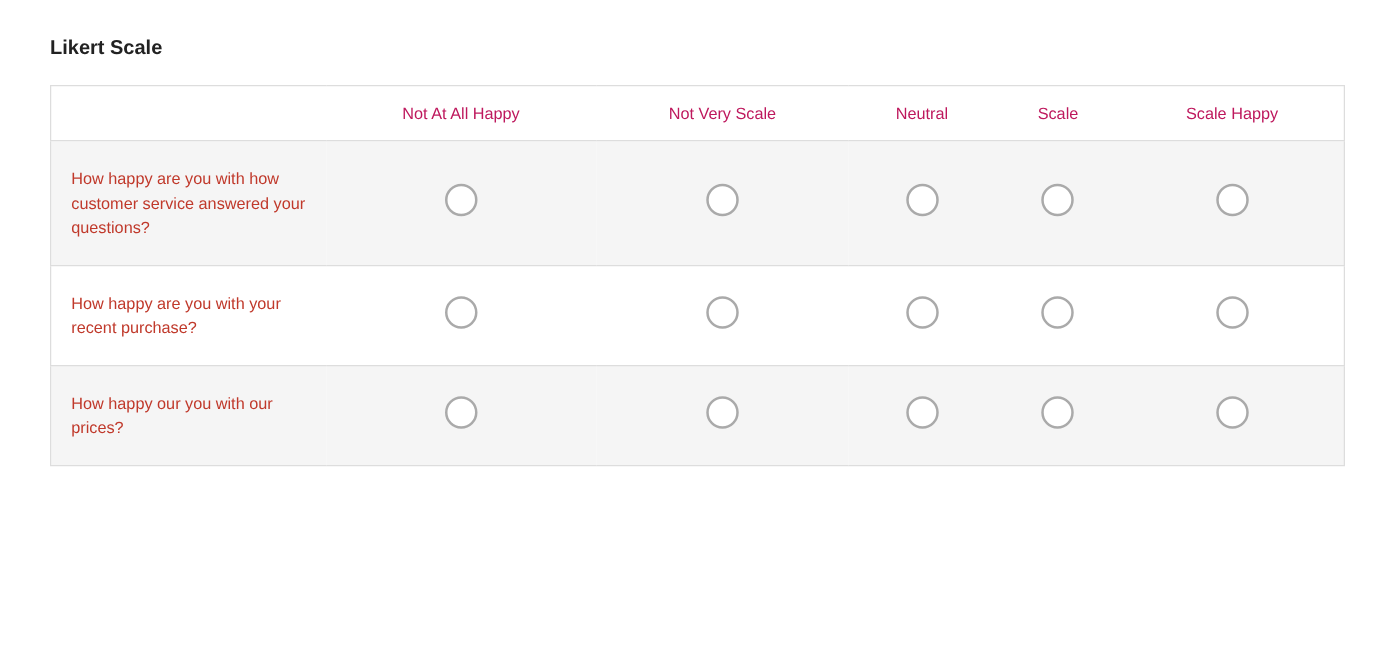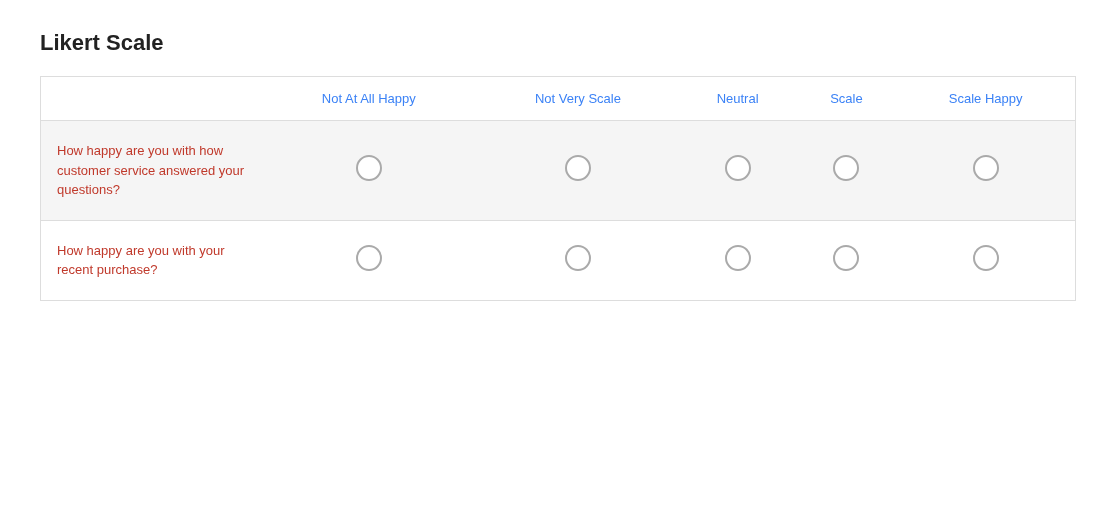--- a/index.html
+++ b/index.html
@@ -9,21 +9,21 @@
     }
 
     body {
       font-family: Arial, sans-serif;
       background: #fff;
       padding: 30px 40px;
       color: #333;
     }
 
     .page-title {
-      font-size: 22px;
+      font-size: 16px;
       font-weight: bold;
       margin-bottom: 20px;
       color: #222;
     }
 
     .likert-table {
       width: 100%;
       border-collapse: collapse;
       border: 1px solid #ddd;
     }
@@ -31,21 +31,21 @@
     .likert-table thead tr {
       background: #fff;
       border-bottom: 1px solid #ddd;
     }
 
     .likert-table thead th {
       padding: 14px 10px;
       text-align: center;
       font-weight: normal;
       font-size: 13px;
-      color: #3b82f6;
+      color: #be185d;
     }
 
     .likert-table thead th.question-col {
       text-align: left;
       color: #333;
       width: 220px;
     }
 
     .likert-table tbody tr {
       border-bottom: 1px solid #ddd;
@@ -112,14 +112,22 @@
         <td><span class="radio-circle" role="radio" aria-checked="false" tabindex="0"></span></td>
       </tr>
       <tr>
         <td class="question-cell">How happy are you with your recent purchase?</td>
         <td><span class="radio-circle" role="radio" aria-checked="false" tabindex="0"></span></td>
         <td><span class="radio-circle" role="radio" aria-checked="false" tabindex="0"></span></td>
         <td><span class="radio-circle" role="radio" aria-checked="false" tabindex="0"></span></td>
         <td><span class="radio-circle" role="radio" aria-checked="false" tabindex="0"></span></td>
         <td><span class="radio-circle" role="radio" aria-checked="false" tabindex="0"></span></td>
       </tr>
+      <tr>
+        <td class="question-cell">How happy our you with our prices?</td>
+        <td><span class="radio-circle" role="radio" aria-checked="false" tabindex="0"></span></td>
+        <td><span class="radio-circle" role="radio" aria-checked="false" tabindex="0"></span></td>
+        <td><span class="radio-circle" role="radio" aria-checked="false" tabindex="0"></span></td>
+        <td><span class="radio-circle" role="radio" aria-checked="false" tabindex="0"></span></td>
+        <td><span class="radio-circle" role="radio" aria-checked="false" tabindex="0"></span></td>
+      </tr>
     </tbody>
 </table>
 
 </body></html>

